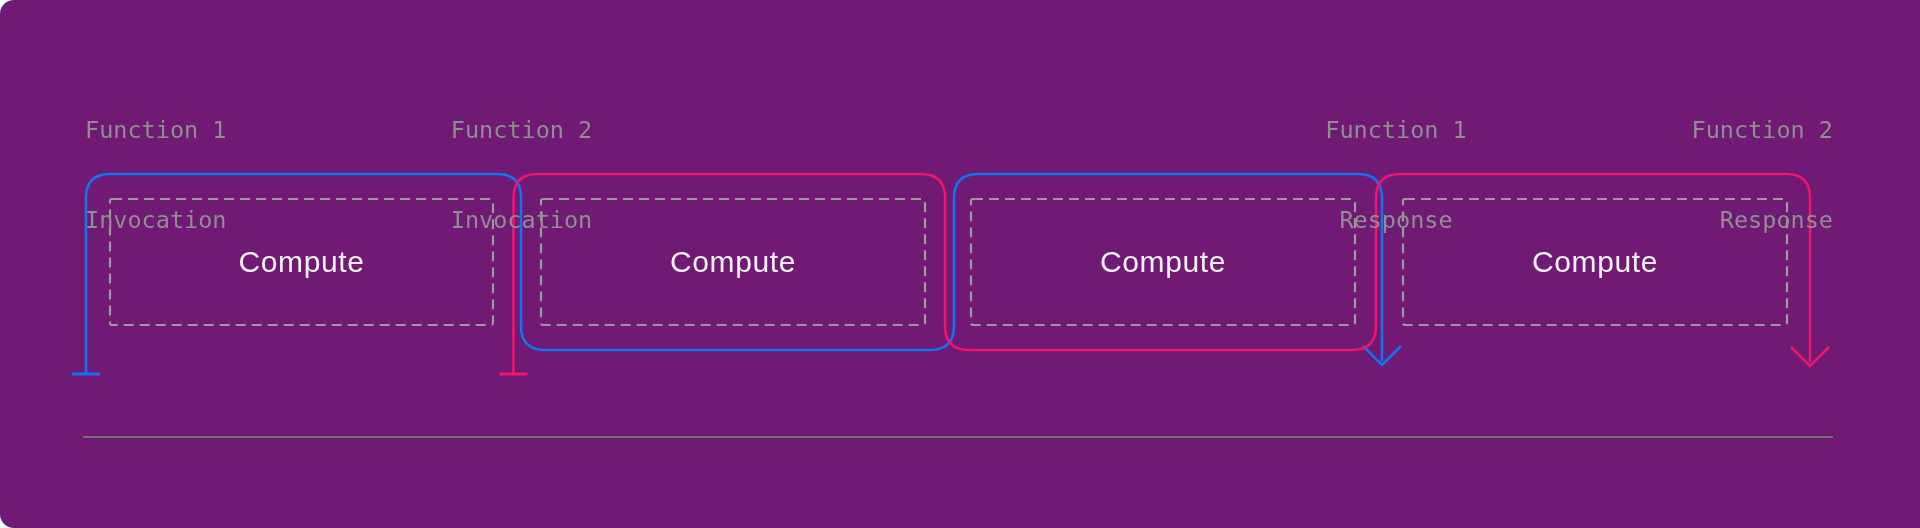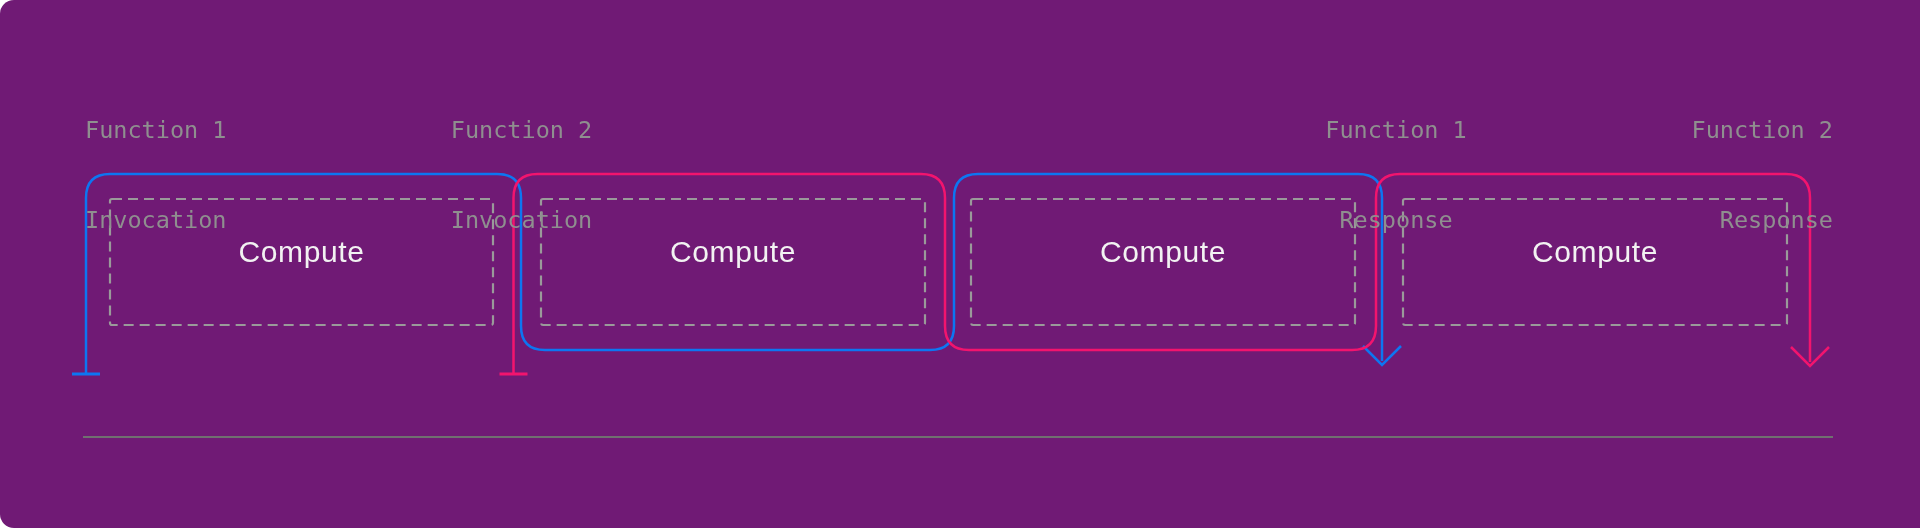--- a/index.html
+++ b/index.html
@@ -30,21 +30,21 @@
     line-height: 30px;
     color: #8f8f8f;
     white-space: pre;
     letter-spacing: 0px;
   }
   .fn-label.align-left   { text-align: left; }
   .fn-label.align-center { text-align: center; }
   .fn-label.align-right  { text-align: right; }
   .compute-label {
     position: absolute;
-    top: 189px;
+    top: 199px;
     height: 126px;
     display: flex;
     align-items: center;
     justify-content: center;
     font-family: "Liberation Sans", sans-serif;
     font-size: 30px;
     letter-spacing: 0.6px;
     color: #f2f2f2;
   }
   .instance-box {

